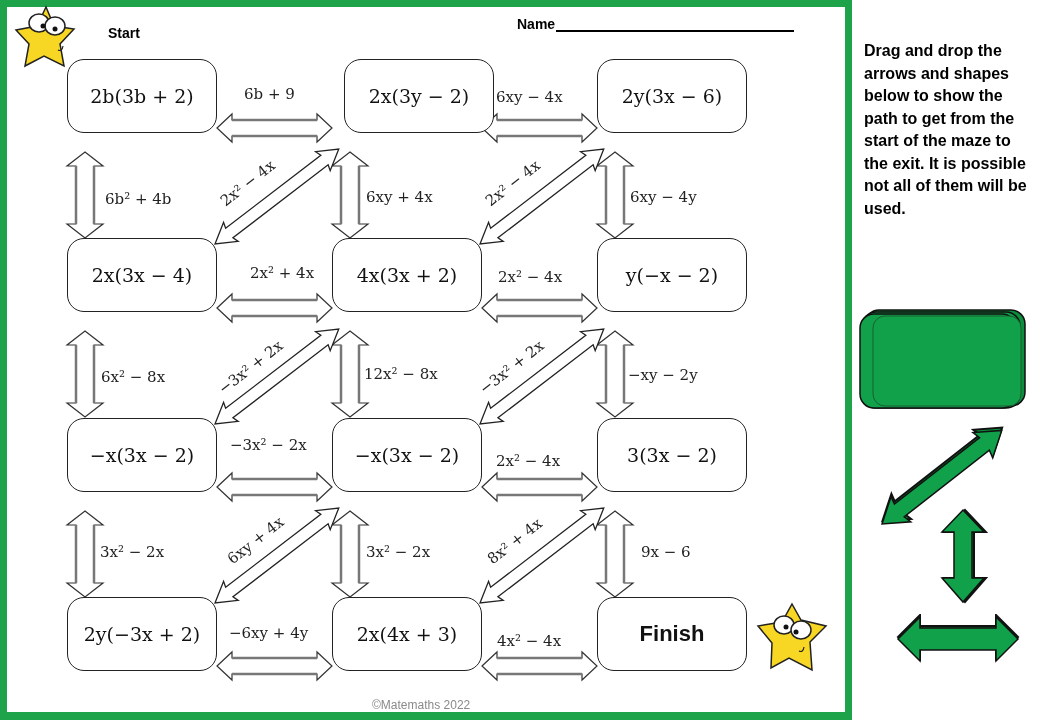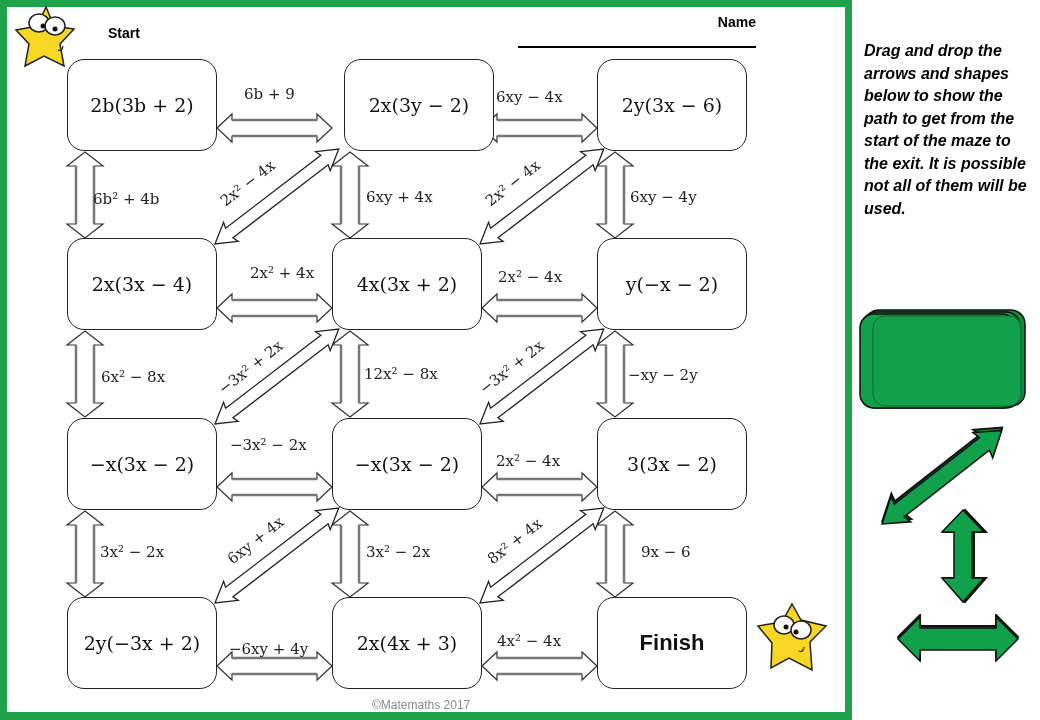--- a/index.html
+++ b/index.html
@@ -3,31 +3,31 @@
 <meta charset="utf-8">
 <style>
   html, body { margin:0; padding:0; }
   body { width:1040px; height:720px; position:relative; overflow:hidden; background:#ffffff;
          font-family:"Liberation Sans", sans-serif; }
   .frame { position:absolute; left:0; top:0; width:852px; height:720px; box-sizing:border-box;
            border:7px solid #1fa34a; border-bottom-width:8px; background:#fff; }
   .star { position:absolute; }
   .start-label { position:absolute; left:108px; top:25px; font-weight:bold; font-size:14px; color:#000; }
   .name-field { position:absolute; left:517px; top:14px; font-weight:bold; font-size:14px; color:#000;
-                display:flex; align-items:flex-end;flex-direction:column; }
+                display:flex; align-items:flex-end; }
   .name-line { display:inline-block; width:238px; border-bottom:2px solid #000; margin-left:1px; height:16px; }
-  .box { position:absolute; width:150px; height:92px; box-sizing:border-box; border:1.5px solid #222;
+  .box { position:absolute; width:150px; height:74px; box-sizing:border-box; border:1.5px solid #222;
          border-radius:17px; background:#fff; display:flex; align-items:center; justify-content:center;
          font-family:"DejaVu Serif", serif; font-size:19px; color:#111; }
   .box.finish { font-family:"Liberation Sans", sans-serif; font-weight:bold; font-size:22px; }
   .lbl { position:absolute; font-family:"DejaVu Serif", serif; font-size:15px; color:#222; white-space:nowrap; }
   .lbl.diag { transform-origin:left bottom; transform:rotate(-38deg); }
   svg.arrows { position:absolute; left:0; top:0; }
   .instructions { position:absolute; left:864px; top:40px; width:172px; font-weight:bold; font-size:16px;
-                  line-height:22.5px; color:#000;font-style:italic; }
+                  line-height:22.5px; color:#000; }
   .copyright { position:absolute; left:372px; top:698px; font-size:12px; color:#8a8a8a; }
   .piece { position:absolute; cursor:grab; }
 </style>
 </head>
 <body>
 
 <div class="frame"></div>
 
 <svg class="star" style="left:8px;top:4px" width="70" height="66" viewBox="0 0 70 66">
   <polygon points="38,3 46,22 66,25 52,40 56,62 36,52 17,62 21,40 8,26 29,22" fill="#f7d723" stroke="#222" stroke-width="1.5"></polygon>
@@ -113,24 +113,24 @@
 <div class="box" style="left:67px;top:597px">2y(−3x + 2)</div>
 <div class="box" style="left:332px;top:597px">2x(4x + 3)</div>
 <div class="box finish" style="left:597px;top:597px">Finish</div>
 
 <div class="lbl" style="left:244px;top:85px">6b + 9</div>
 <div class="lbl" style="left:496px;top:88px">6xy − 4x</div>
 <div class="lbl" style="left:250px;top:264px">2x² + 4x</div>
 <div class="lbl" style="left:498px;top:268px">2x² − 4x</div>
 <div class="lbl" style="left:230px;top:436px">−3x² − 2x</div>
 <div class="lbl" style="left:496px;top:452px">2x² − 4x</div>
-<div class="lbl" style="left:229px;top:640px">−6xy + 4y</div>
+<div class="lbl" style="left:229px;top:624px">−6xy + 4y</div>
 <div class="lbl" style="left:497px;top:632px">4x² − 4x</div>
 
-<div class="lbl" style="left:93px;top:190px">6b² + 4b</div>
+<div class="lbl" style="left:105px;top:190px">6b² + 4b</div>
 <div class="lbl" style="left:366px;top:188px">6xy + 4x</div>
 <div class="lbl" style="left:630px;top:188px">6xy − 4y</div>
 <div class="lbl" style="left:101px;top:368px">6x² − 8x</div>
 <div class="lbl" style="left:364px;top:365px">12x² − 8x</div>
 <div class="lbl" style="left:628px;top:366px">−xy − 2y</div>
 <div class="lbl" style="left:100px;top:543px">3x² − 2x</div>
 <div class="lbl" style="left:366px;top:543px">3x² − 2x</div>
 <div class="lbl" style="left:641px;top:543px">9x − 6</div>
 
 <div class="lbl diag" style="left:228px;top:192px">2x² − 4x</div>
@@ -142,21 +142,21 @@
 
 <svg class="star" style="left:754px;top:600px" width="80" height="76" viewBox="0 0 80 76">
   <polygon points="38,4 47,20 72,26 56,42 58,70 35,58 17,68 18,43 4,26 28,22" fill="#f7d723" stroke="#222" stroke-width="1.5"></polygon>
   <ellipse cx="30" cy="25" rx="10" ry="9" fill="#fff" stroke="#222" stroke-width="1.5"></ellipse>
   <ellipse cx="47" cy="30" rx="10" ry="9" fill="#fff" stroke="#222" stroke-width="1.5"></ellipse>
   <circle cx="32" cy="27" r="2.5" fill="#111"></circle>
   <circle cx="42" cy="32" r="2.5" fill="#111"></circle>
   <path d="M50,47 q-1,6 -5,4" fill="none" stroke="#222" stroke-width="1.2"></path>
 </svg>
 
-<div class="copyright">©Matemaths 2017</div>
+<div class="copyright">©Matemaths 2022</div>
 
 <div class="instructions">Drag and drop the arrows and shapes below to show  the path to get from the start of the maze to the exit.  It is possible not all of them will be used.</div>
 
 <svg class="piece" style="left:859px;top:306px" width="170" height="106" viewBox="0 0 170 106">
   <rect x="6" y="4" width="160" height="96" rx="14" fill="#0c8f3d" stroke="#111" stroke-width="1.5"></rect>
   <rect x="3" y="6" width="158" height="96" rx="14" fill="#10a14a" stroke="#111" stroke-width="1.5"></rect>
   <rect x="1" y="8" width="156" height="94" rx="14" fill="#10a14a" stroke="#111" stroke-width="1.5"></rect>
   <rect x="14" y="10" width="148" height="90" rx="12" fill="#10a14a" stroke="#1a5f30" stroke-width="1"></rect>
 </svg>
 

